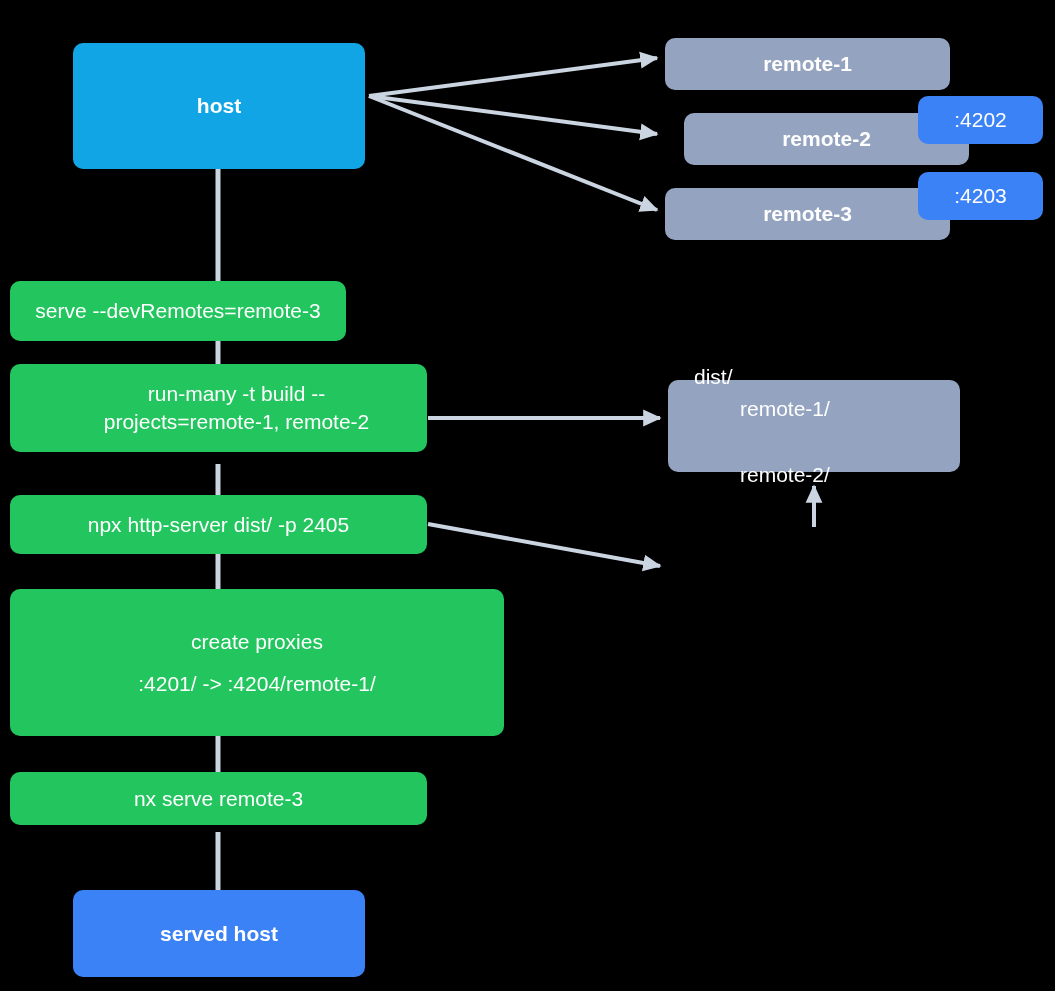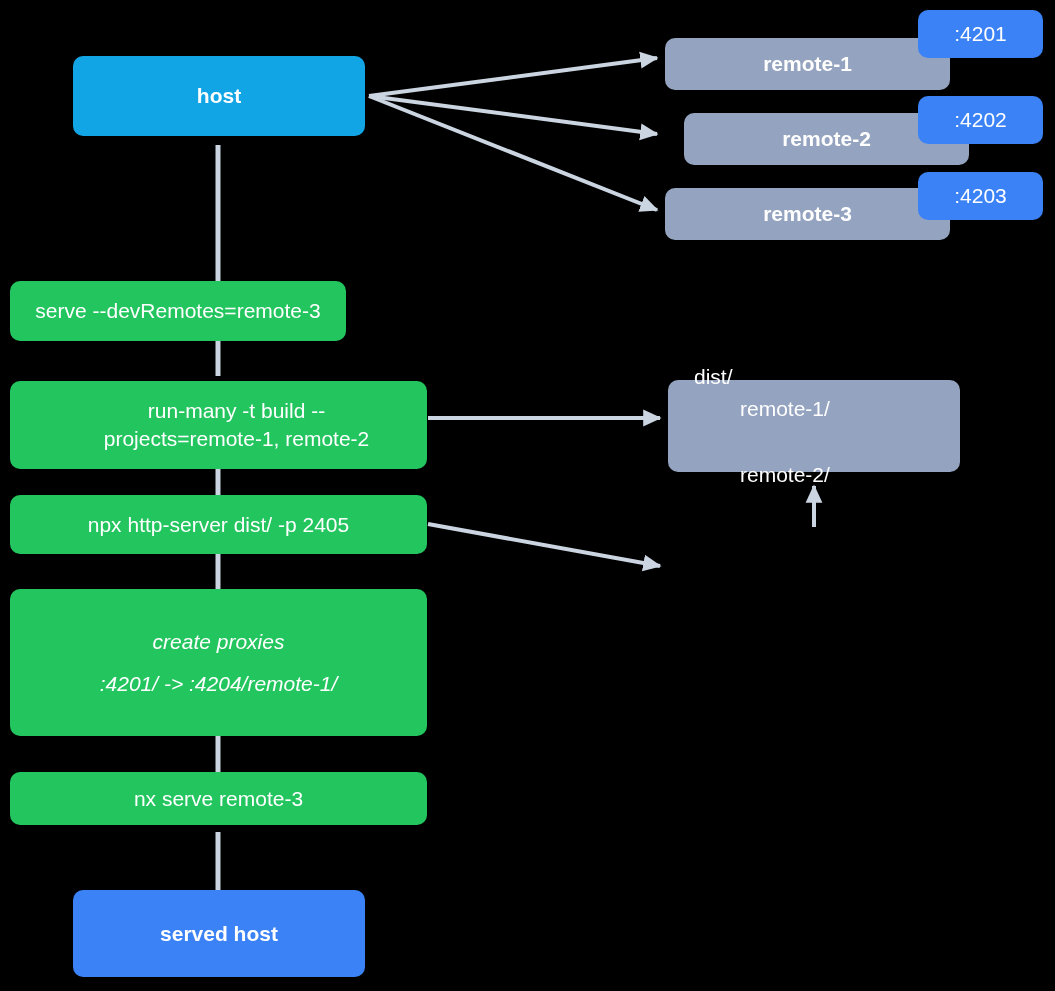--- a/index.html
+++ b/index.html
@@ -85,59 +85,56 @@
     <line x1="218" y1="735" x2="218" y2="772" stroke="#cbd5e1" stroke-width="5"></line>
     <line x1="218" y1="832" x2="218" y2="890" stroke="#cbd5e1" stroke-width="5"></line>
 
     <line x1="428" y1="418" x2="660" y2="418" stroke="#cbd5e1" stroke-width="4" marker-end="url(#arrowhead)"></line>
 
     <line x1="428" y1="524" x2="660" y2="566" stroke="#cbd5e1" stroke-width="4" marker-end="url(#arrowhead)"></line>
 
     <line x1="814" y1="527" x2="814" y2="486" stroke="#cbd5e1" stroke-width="4" marker-end="url(#arrowhead)"></line>
   </svg>
 
-  <div class="node host" style="left:73px; top:56px; width:292px; height:80px;">
+  <div class="node host" style="left:73px; top:43px; width:292px; height:126px;">
     <span>host</span>
   </div>
 
   <div class="node remote" style="left:665px; top:38px; width:285px; height:52px;">
     <span>remote-1</span>
-  </div>
-  <div class="badge" style="left:918px; top:10px; width:125px; height:48px;">
-    <span>:4201</span>
   </div>
 
   <div class="node remote" style="left:684px; top:113px; width:285px; height:52px;">
     <span>remote-2</span>
   </div>
   <div class="badge" style="left:918px; top:96px; width:125px; height:48px;">
     <span>:4202</span>
   </div>
 
   <div class="node remote" style="left:665px; top:188px; width:285px; height:52px;">
     <span>remote-3</span>
   </div>
   <div class="badge" style="left:918px; top:172px; width:125px; height:48px;">
     <span>:4203</span>
   </div>
 
   <div class="node cmd" style="left:10px; top:281px; width:336px; height:60px;">
     <span>serve --devRemotes=remote-3</span>
   </div>
 
-  <div class="node cmd" style="left:10px; top:381px; width:417px; height:88px;padding-left:36px;">
+  <div class="node cmd" style="left:10px; top:364px; width:417px; height:88px;padding-left:36px;">
     <span>run-many -t build --
 projects=remote-1, remote-2</span>
   </div>
 
   <div class="node cmd" style="left:10px; top:495px; width:417px; height:59px;">
     <span>npx http-server dist/ -p 2405</span>
   </div>
 
-  <div class="node cmd" style="left:10px; top:589px; width:417px; height:147px;font-style:italic;">
+  <div class="node cmd" style="left:10px; top:589px; width:494px; height:147px;">
     <span>create proxies</span>
     <span class="blank-gap"></span>
     <span>:4201/ -&gt; :4204/remote-1/</span>
   </div>
 
   <div class="node cmd" style="left:10px; top:772px; width:417px; height:53px;">
     <span>nx serve remote-3</span>
   </div>
 
   <div class="node servedhost" style="left:73px; top:890px; width:292px; height:87px;">

